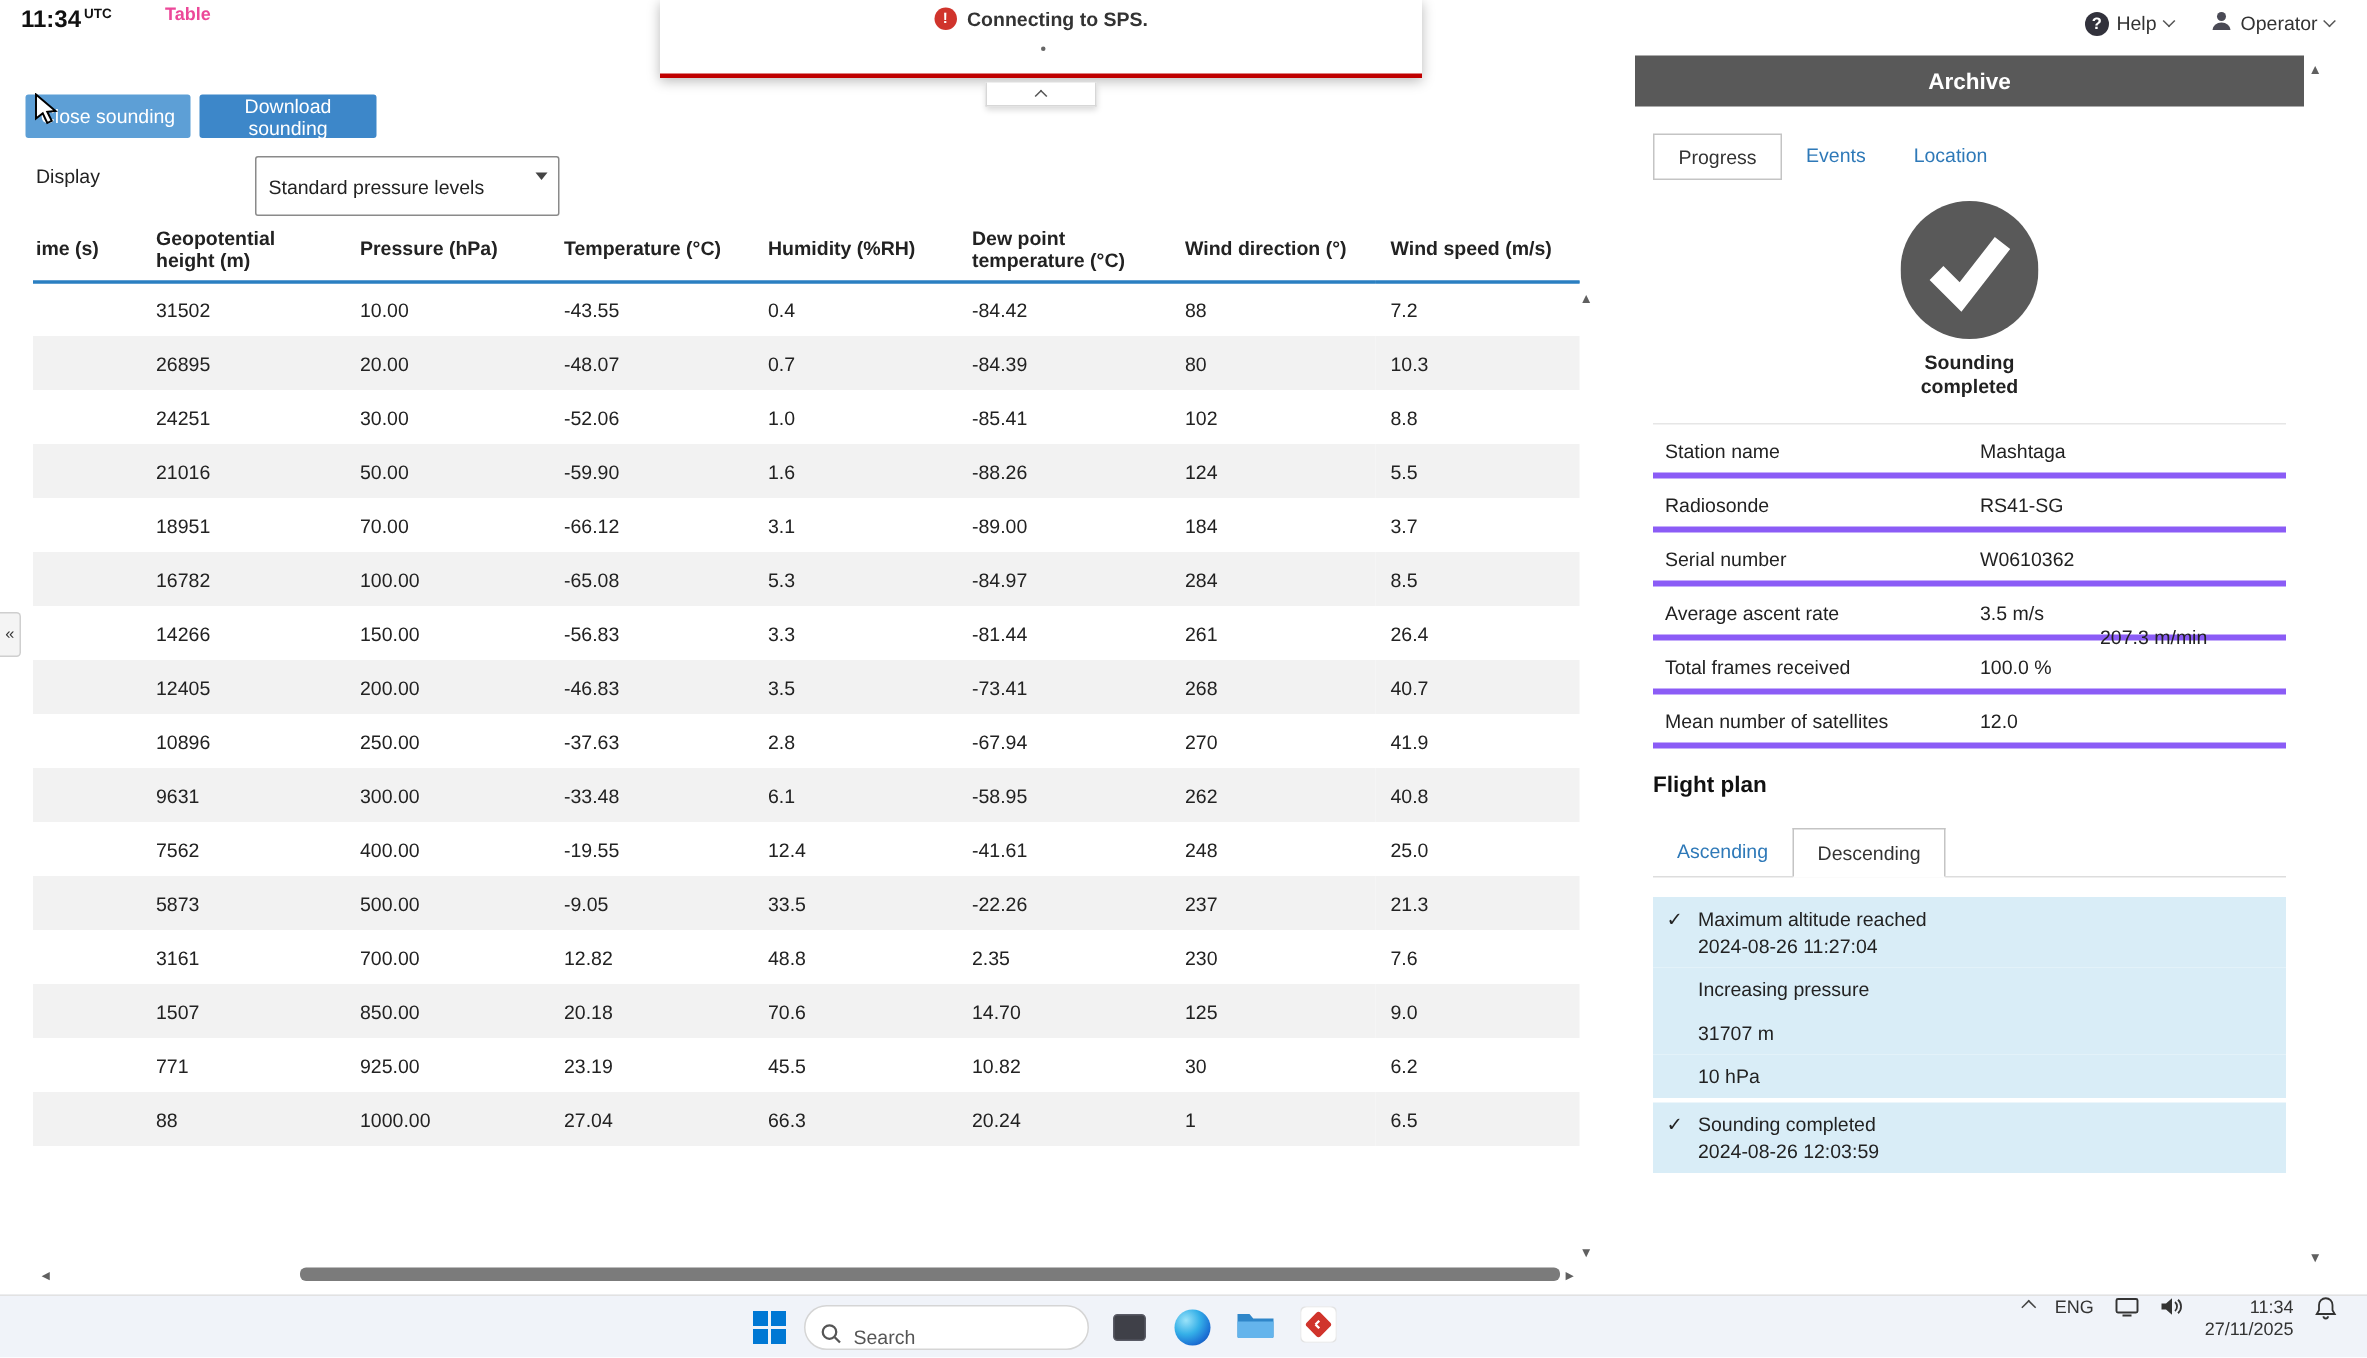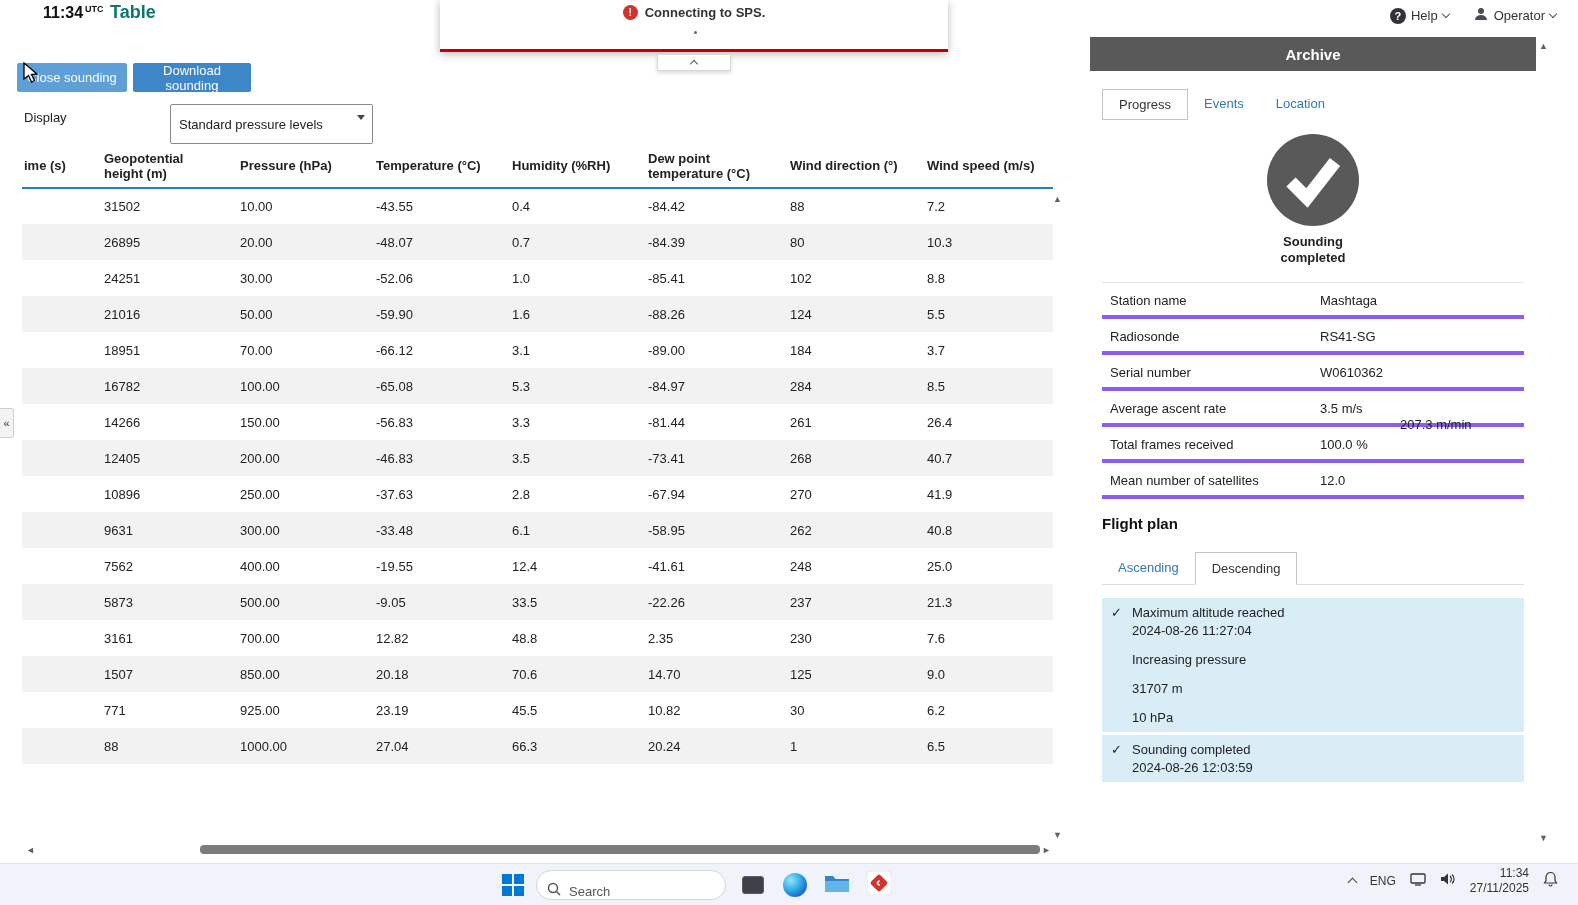--- a/index.html
+++ b/index.html
@@ -12,23 +12,23 @@
     --btn-close:#5d9fd6;
     --btn-download:#3d87c9;
     --alt-row:#f2f2f2;
   }
   *{box-sizing:border-box;margin:0;padding:0}
   body{margin:0;background:#fff}
   .screen{position:relative;width:1578px;height:905px;background:#fff;overflow:hidden;
     font-family:"Liberation Sans","DejaVu Sans",sans-serif;color:#222}
 
   
-  .clock{position:absolute;left:43px;top:4px;font-size:16px;font-weight:bold;color:#111}
+  .clock{position:absolute;left:14px;top:4px;font-size:16px;font-weight:bold;color:#111}
   .clock sup{font-size:9px;font-weight:bold;margin-left:2px}
-  .page-title{position:absolute;left:110px;top:2px;font-size:18px;font-weight:bold;color:#0f766e}
+  .page-title{position:absolute;left:110px;top:2px;font-size:12px;font-weight:bold;color:#ec4899}
   .topbar-right{position:absolute;right:22px;top:6px;display:flex;gap:24px;align-items:center;font-size:13px;color:#333}
   .menu-item{display:flex;align-items:center;gap:5px;cursor:pointer}
   .qicon{width:16px;height:16px;border-radius:50%;background:#32323c;color:#fff;font-size:11px;font-weight:bold;
     display:inline-flex;align-items:center;justify-content:center}
   .chev{width:6px;height:6px;border-right:1.5px solid #555;border-bottom:1.5px solid #555;transform:rotate(45deg);margin-top:-4px}
 
   
   .toast{position:absolute;left:440px;top:0;width:508px;height:52px;background:#fff;z-index:60;
     border-bottom:3px solid var(--error-red);box-shadow:0 2px 8px rgba(0,0,0,.28)}
   .toast-inner{display:flex;justify-content:center;align-items:center;gap:7px;padding-top:5px;font-size:13px;font-weight:bold;color:#333}
@@ -102,21 +102,21 @@
   .taskbar{position:absolute;left:0;top:863px;width:1578px;height:42px;background:#f0f3f9;border-top:1px solid #e2e2e2}
   .tb-center{position:absolute;left:502px;top:0;height:42px;display:flex;align-items:center;gap:12px}
   .win-logo{width:22px;height:22px;display:grid;grid-template-columns:10px 10px;grid-template-rows:10px 10px;gap:2px;cursor:pointer}
   .win-logo span{background:#0078d4}
   .search-box{width:190px;height:30px;background:#fff;border:1px solid #d5d5d5;border-radius:15px;
     display:flex;align-items:flex-end;gap:8px;padding-left:10px;font-size:13px;color:#555;cursor:pointer}
   .tb-icon{width:30px;height:30px;display:flex;align-items:center;justify-content:center;cursor:pointer}
   .icon-dark{width:22px;height:18px;background:#3f4048;border:1px solid #5a5b66;border-radius:3px}
   .icon-edge{width:24px;height:24px;border-radius:50%;
     background:radial-gradient(circle at 32% 30%,#9be3f9,#35b0e8 40%,#1b6fd4 72%,#123f91)}
-  .tray{position:absolute;right:20px;top:0;height:33px;display:flex;align-items:center;gap:14px;font-size:12px;color:#333}
+  .tray{position:absolute;right:20px;top:0;height:33px;display:flex;align-items:flex-start;gap:14px;font-size:12px;color:#333}
   .tray-chev{width:7px;height:7px;border-left:1.6px solid #444;border-top:1.6px solid #444;transform:rotate(45deg);margin-top:4px;cursor:pointer}
   .tray-lang{cursor:pointer}
   .datetime{display:flex;flex-direction:column;align-items:flex-end;line-height:15px;font-size:12px;cursor:pointer}
 
   .cursor{position:absolute;left:22px;top:62px;z-index:99;pointer-events:none}
 </style>
 </head>
 <body>
 
 <div class="screen">

